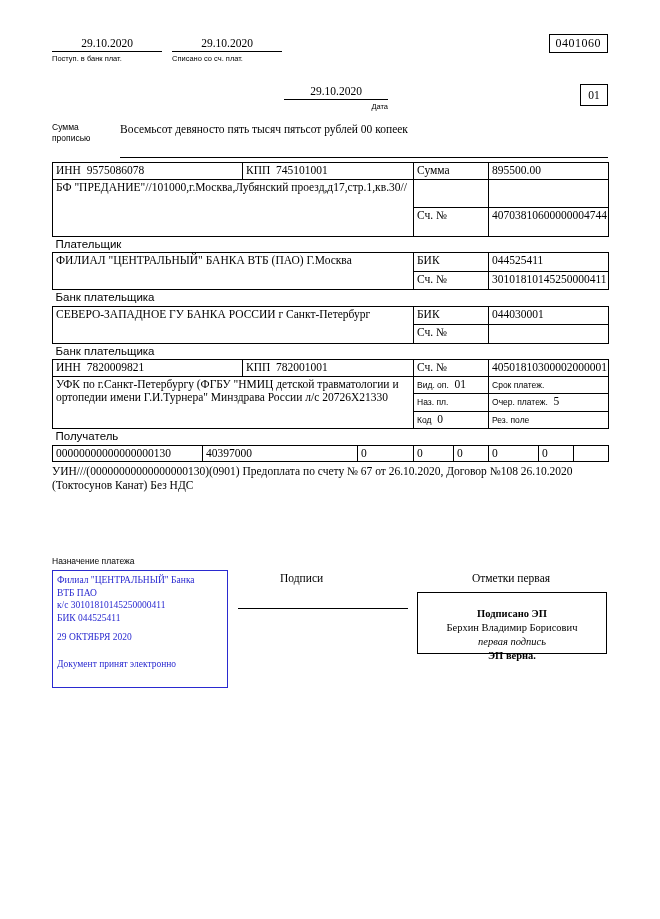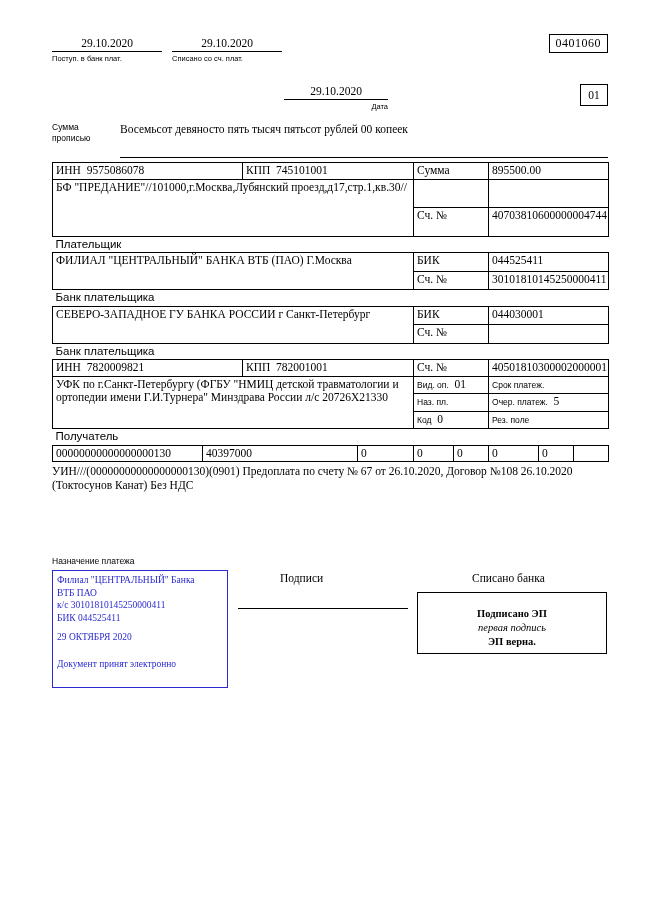--- a/index.html
+++ b/index.html
@@ -441,22 +441,23 @@
       <div class="gap"></div>
       <div>29 ОКТЯБРЯ 2020</div>
       <div class="gap"></div>
       <div class="gap"></div>
       <div>Документ принят электронно</div>
     </div>
 
     <div class="sig-label">Подписи</div>
     <div class="sig-line"></div>
 
-    <div class="bank-marks-label">Списано банка</div>
+    <div class="bank-marks-label">Отметки первая</div>
     <div class="ep-box">
       <div class="b">Подписано ЭП</div>
+      <div>Берхин Владимир Борисович</div>
       <div class="it">первая подпись</div>
       <div class="b">ЭП верна.</div>
     </div>
   </div>
 
  </div>
 </div>
 
 </body></html>

